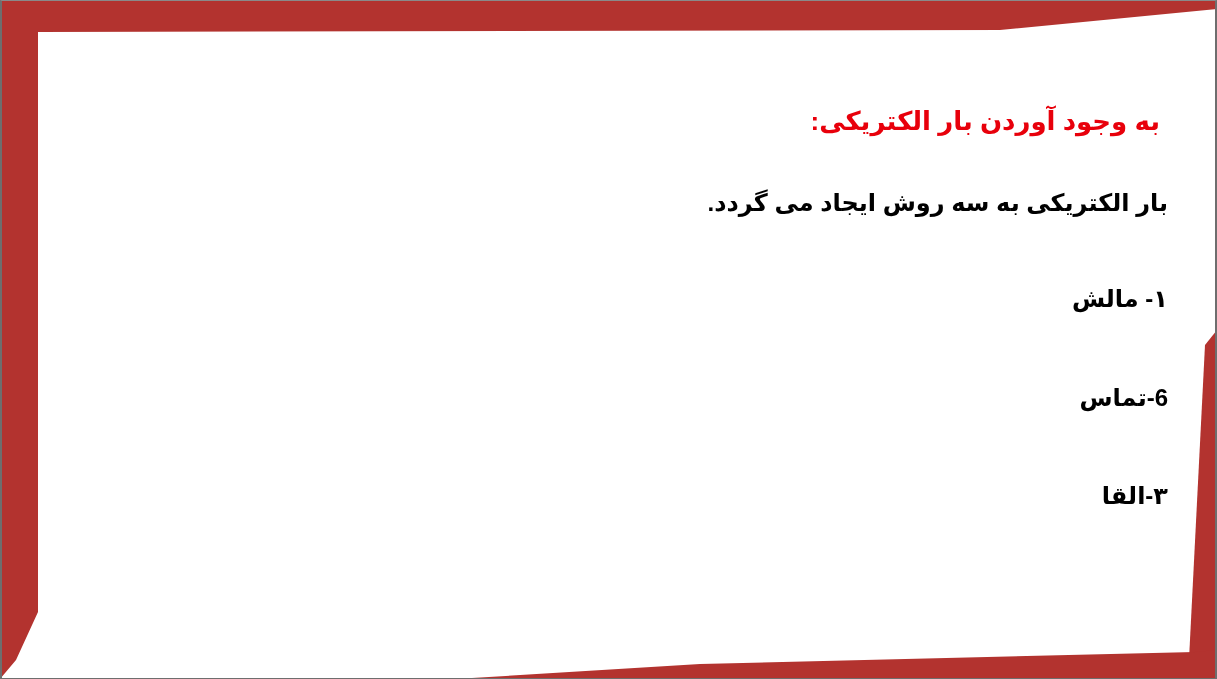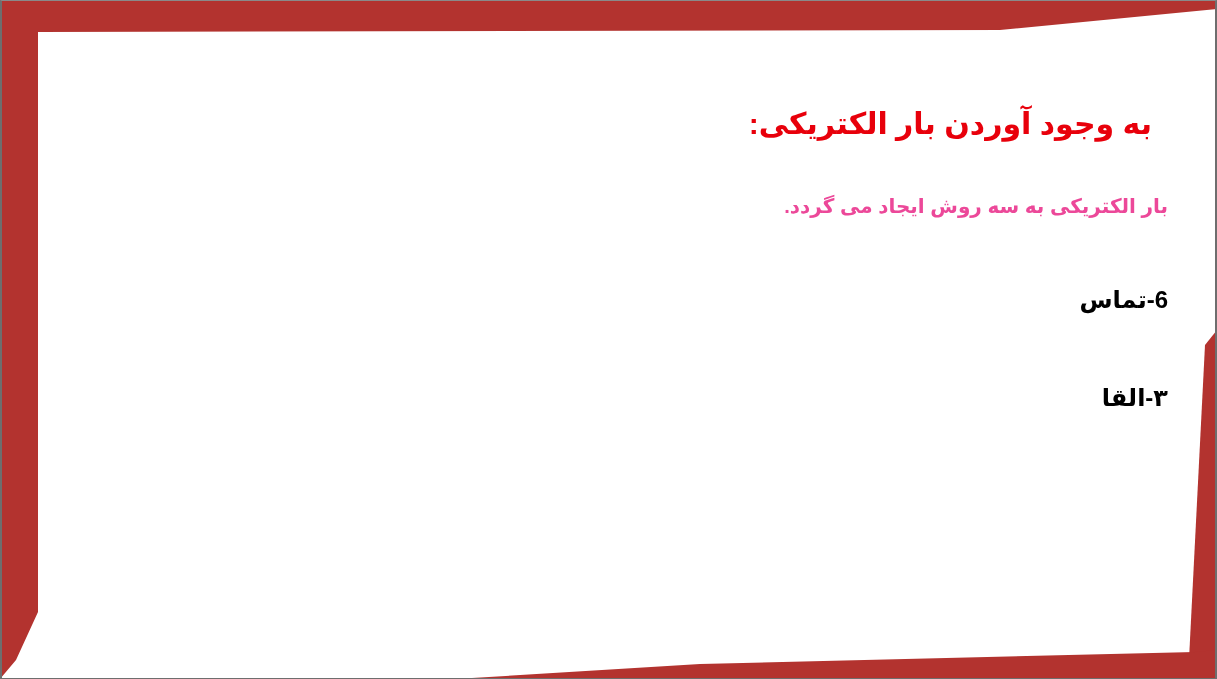--- a/index.html
+++ b/index.html
@@ -63,30 +63,30 @@
     position: absolute;
     right: 49px;          
     top: 104px;
     width: 800px;
     text-align: right;
     direction: rtl;
   }
 
   .heading {
     color: #E8000B;
-    font-size: 30px;
+    font-size: 26px;
     font-weight: bold;
     line-height: 1.35;
-    margin: 0 16px 48px 0;
+    margin: 0 8px 48px 0;
     white-space: nowrap;
   }
 
   .body-line {
-    color: #ec4899;
-    font-size: 20px;
+    color: #000000;
+    font-size: 24px;
     font-weight: bold;
     line-height: 1.35;
     margin: 0 0 64px 0;
     white-space: nowrap;
   }
 
   .list {
     list-style: none;
     margin: 0;
     padding: 0;
@@ -122,20 +122,21 @@
   <div class="edge-outline"></div>
 
   <div class="content">
     <div class="text-block">
 
       <p class="heading">به وجود آوردن بار الکتریکی:</p>
 
       <p class="body-line">بار الکتریکی به سه روش ایجاد می گردد.</p>
 
       <ul class="list">
+        <li class="list-item">۱- مالش</li>
         <li class="list-item">6-تماس</li>
         <li class="list-item">۳-القا</li>
       </ul>
 
     </div>
   </div>
 
 </div>
 
 </body></html>

